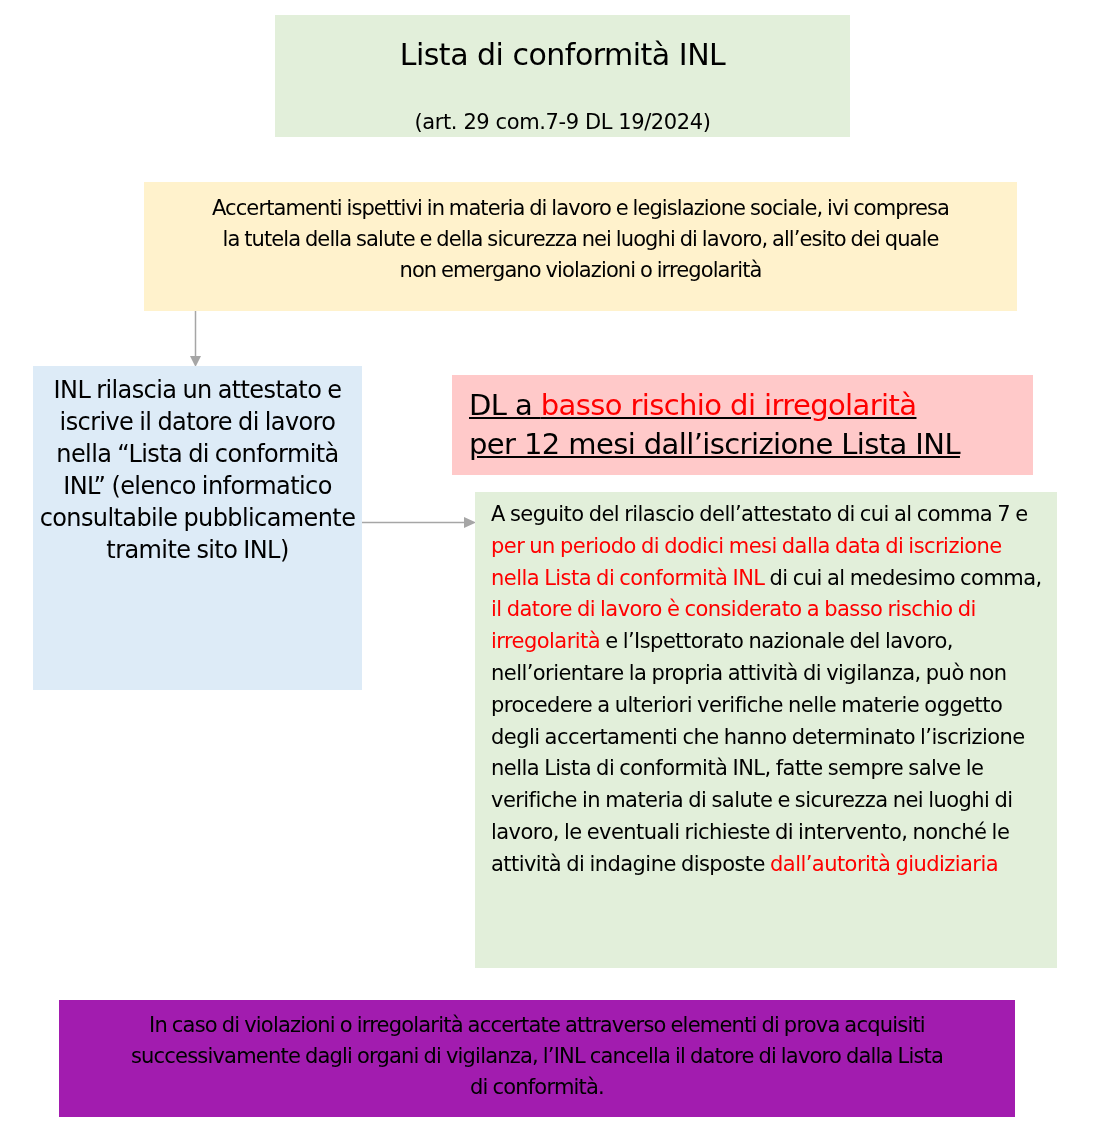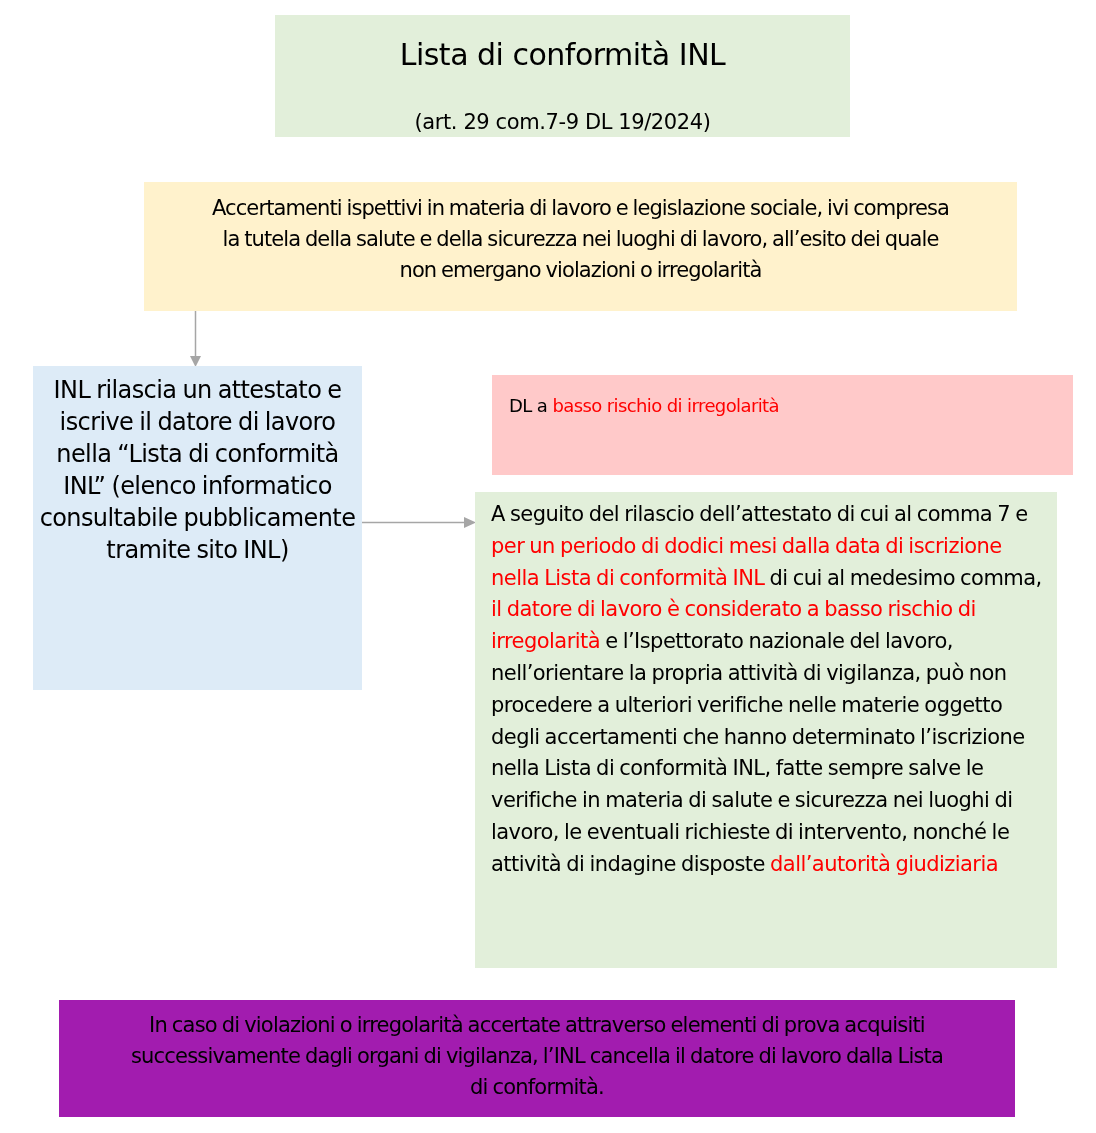--- a/index.html
+++ b/index.html
@@ -51,26 +51,27 @@
       left: 33px; top: 366px; width: 329px; height: 324px;
       background: #DDEBF7;
       text-align: center;
       padding: 8px 6px 0 6px;
       font-size: 24px;
       line-height: 32px;
       letter-spacing: -0.6px;
       word-spacing: -1px;
     }
     .pink-box {
-      left: 492px; top: 375px; width: 581px; height: 100px;
+      left: 452px; top: 375px; width: 581px; height: 100px;
       background: #FFC9C9;
       padding: 11px 0 0 17px;
-      font-size: 18px;
+      font-size: 29px;
       line-height: 39px;
       letter-spacing: -0.6px;
+      text-decoration: underline;
     }
     .green-box {
       left: 475px; top: 492px; width: 582px; height: 476px;
       background: #E2EFDA;
       padding: 7px 6px 0 16px;
       font-size: 21px;
       line-height: 31.8px;
       letter-spacing: -0.55px;
       word-spacing: -1px;
     }
@@ -121,20 +122,21 @@
 
 <svg class="connector" style="left:362px; top:516px; width:114px; height:14px;" viewBox="0 0 114 14">
   <line x1="0" y1="6.5" x2="104" y2="6.5" stroke="#A6A6A6" stroke-width="1.5"></line>
   <polygon points="102,1 114,6.5 102,12" fill="#A6A6A6"></polygon>
 </svg>
 
 <div class="box pink-box">
   <div>
     <span>DL a </span><span class="red">basso rischio di irregolarità</span>
   </div>
+  <div>per 12 mesi dall’iscrizione Lista INL</div>
 </div>
 
 <div class="box green-box">
   <span>A seguito del rilascio dell’attestato di cui al comma 7 e </span><span class="red">per un periodo di dodici mesi dalla data di iscrizione nella Lista di conformità INL</span><span> di cui al medesimo comma, </span><span class="red">il datore di lavoro è considerato a basso rischio di irregolarità</span><span> e l’Ispettorato nazionale del lavoro, nell’orientare la propria attività di vigilanza, può non procedere a ulteriori verifiche nelle materie oggetto degli accertamenti che hanno determinato l’iscrizione nella Lista di conformità INL, fatte sempre salve le verifiche in materia di salute e sicurezza nei luoghi di lavoro, le eventuali richieste di intervento, nonché le attività di indagine disposte </span><span class="red">dall’autorità giudiziaria</span>
 </div>
 
 <div class="box peach-box">
   <span class="line-block">In caso di violazioni o irregolarità accertate attraverso elementi di prova acquisiti</span>
   <span class="line-block">successivamente dagli organi di vigilanza, l’INL cancella il datore di lavoro dalla Lista</span>
   <span class="line-block">di conformità.</span>

